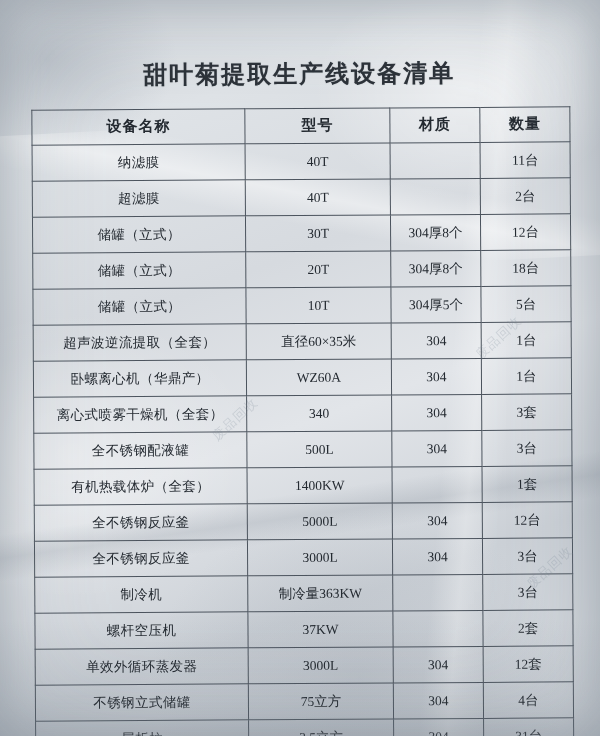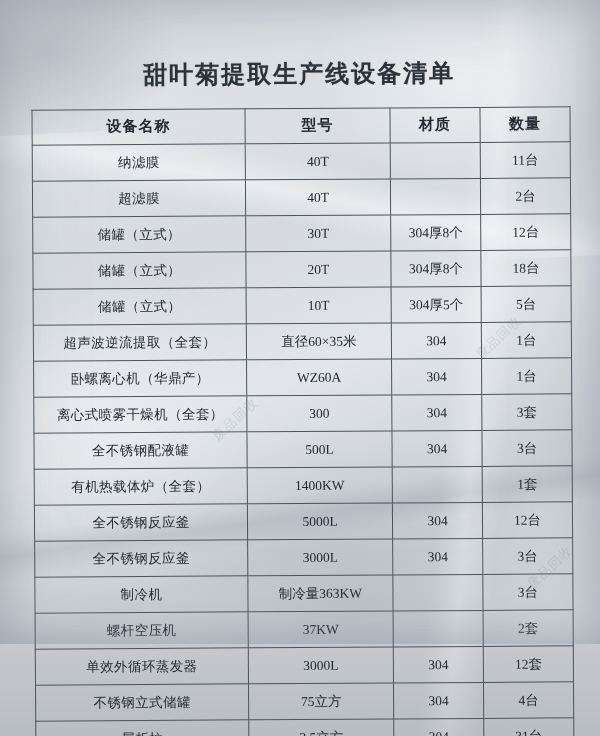--- a/index.html
+++ b/index.html
@@ -9,21 +9,21 @@
   body {
     width: 600px;
     height: 736px;
     overflow: hidden;
     font-family: "Liberation Serif", serif;
     background: #c9ccd1;
   }
   #sheet {
     position: relative;
     width: 600px;
-    height: 644px;
+    height: 736px;
     
     background:
       radial-gradient(ellipse 220px 160px at 78% 12%, rgba(255,255,255,0.55), rgba(255,255,255,0) 70%),
       radial-gradient(ellipse 260px 200px at 12% 62%, rgba(255,255,255,0.35), rgba(255,255,255,0) 72%),
       radial-gradient(ellipse 300px 240px at 60% 92%, rgba(150,158,168,0.30), rgba(150,158,168,0) 70%),
       radial-gradient(ellipse 180px 130px at 8% 8%, rgba(140,150,162,0.35), rgba(140,150,162,0) 72%),
       linear-gradient(160deg, #d3d7dc 0%, #dfe3e7 18%, #d6dadf 38%, #e2e5e9 56%, #ccd1d7 76%, #d9dde2 100%);
     box-sizing: border-box;
   }
   
@@ -189,21 +189,21 @@
             <td>1台</td>
           </tr>
           <tr>
             <td class="name">卧螺离心机（华鼎产）</td>
             <td>WZ60A</td>
             <td>304</td>
             <td>1台</td>
           </tr>
           <tr>
             <td class="name">离心式喷雾干燥机（全套）</td>
-            <td>300</td>
+            <td>340</td>
             <td>304</td>
             <td>3套</td>
           </tr>
           <tr>
             <td class="name">全不锈钢配液罐</td>
             <td>500L</td>
             <td>304</td>
             <td>3台</td>
           </tr>
           <tr>

